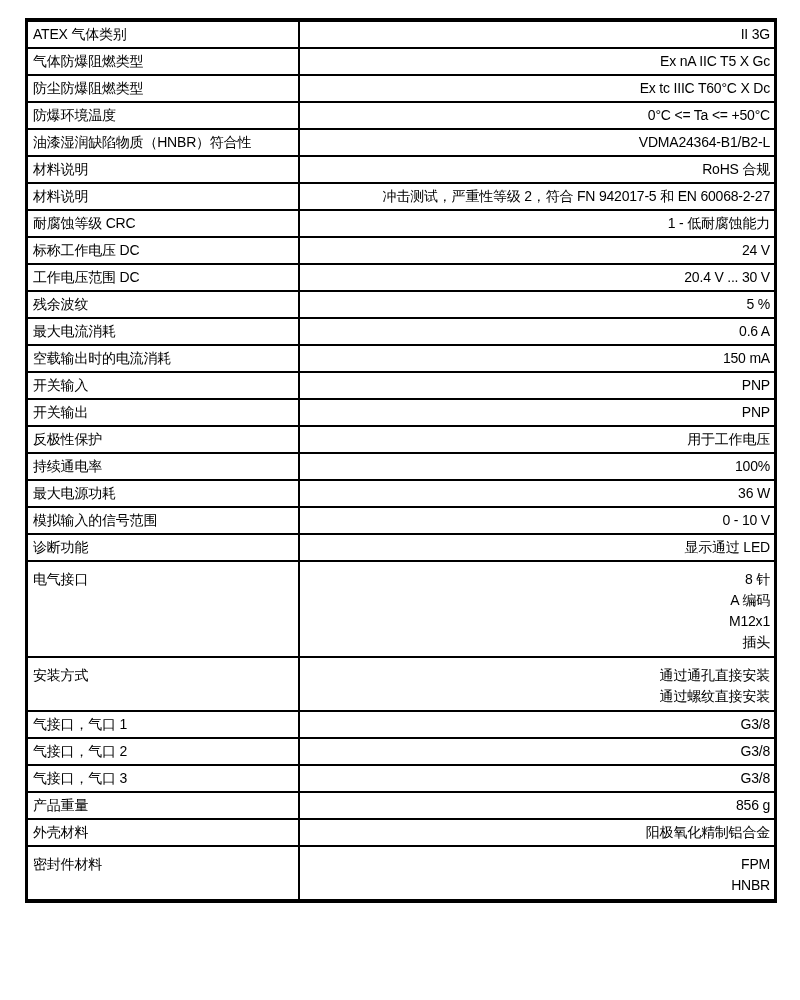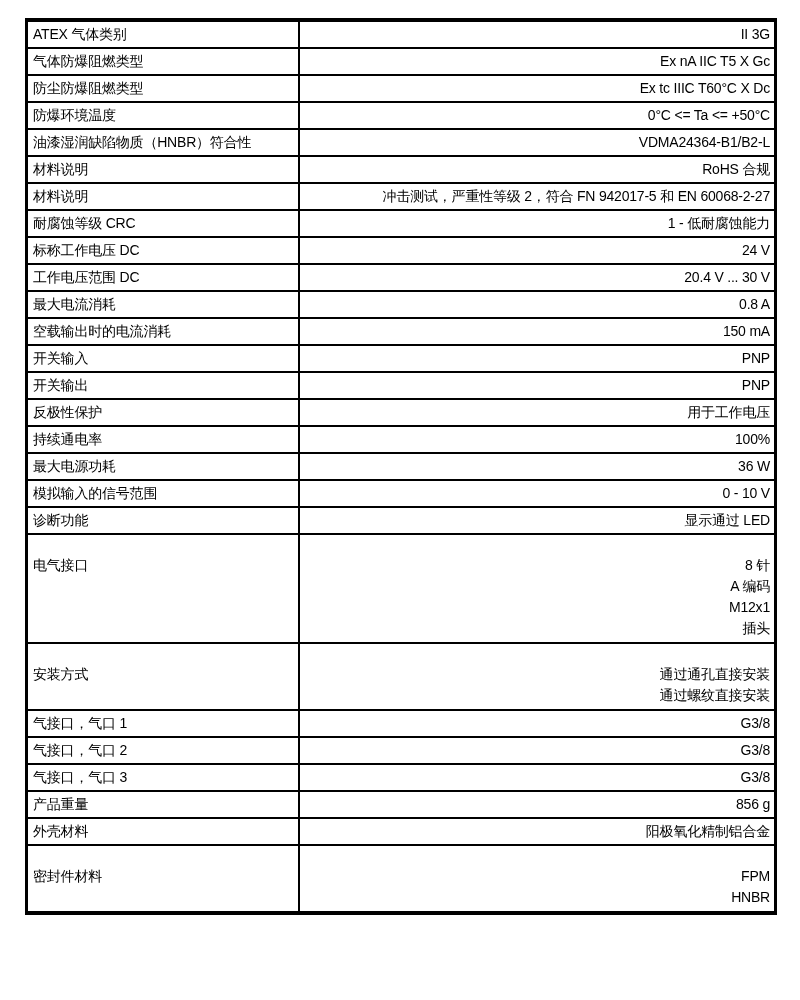--- a/index.html
+++ b/index.html
@@ -45,21 +45,21 @@
     height: 19px;
     overflow: hidden;
     white-space: nowrap;
   }
   td.value-cell { padding-left: 6px; text-align: right; }
   tr.multiline td {
     vertical-align: top;
     white-space: normal;
     height: auto;
     line-height: 21px;
-    padding-top: 20px;
+    padding-top: 7px;
     padding-bottom: 3px;
   }
   .value-line {
     line-height: 21px;
     white-space: nowrap;
   }
 </style>
 </head>
 <body>
 
@@ -105,22 +105,26 @@
           </tr>
           <tr>
             <td class="label-cell">标称工作电压 DC</td>
             <td class="value-cell">24 V</td>
           </tr>
           <tr>
             <td class="label-cell">工作电压范围 DC</td>
             <td class="value-cell">20.4 V ... 30 V</td>
           </tr>
           <tr>
+            <td class="label-cell">残余波纹</td>
+            <td class="value-cell">5 %</td>
+          </tr>
+          <tr>
             <td class="label-cell">最大电流消耗</td>
-            <td class="value-cell">0.8 A</td>
+            <td class="value-cell">0.6 A</td>
           </tr>
           <tr>
             <td class="label-cell">空载输出时的电流消耗</td>
             <td class="value-cell">150 mA</td>
           </tr>
           <tr>
             <td class="label-cell">开关输入</td>
             <td class="value-cell">PNP</td>
           </tr>
           <tr>

